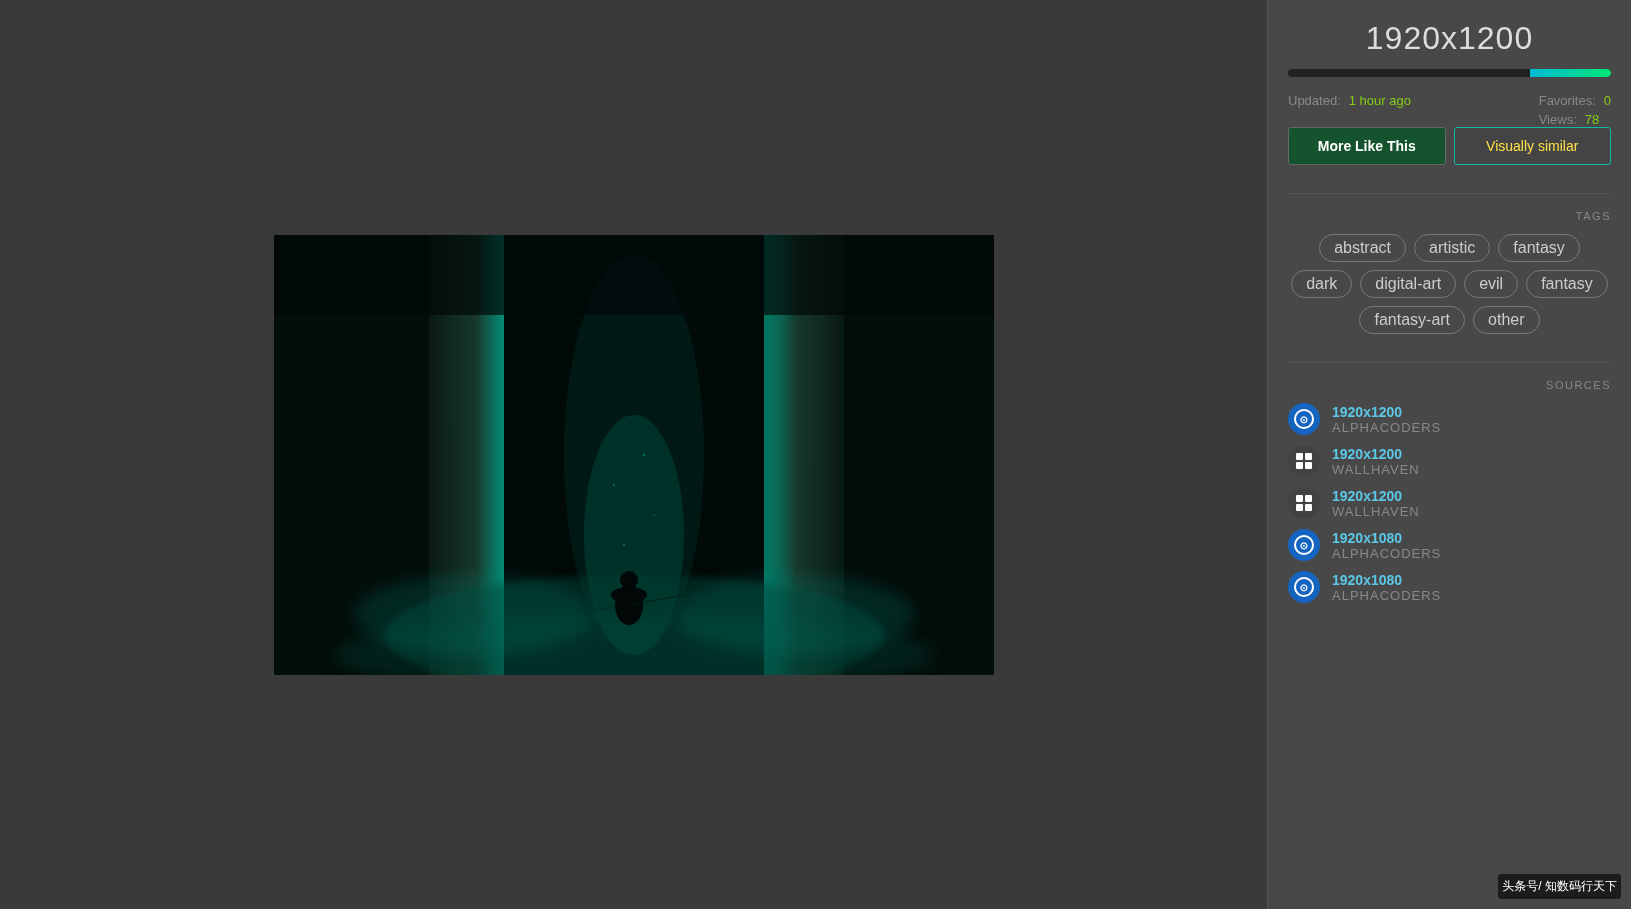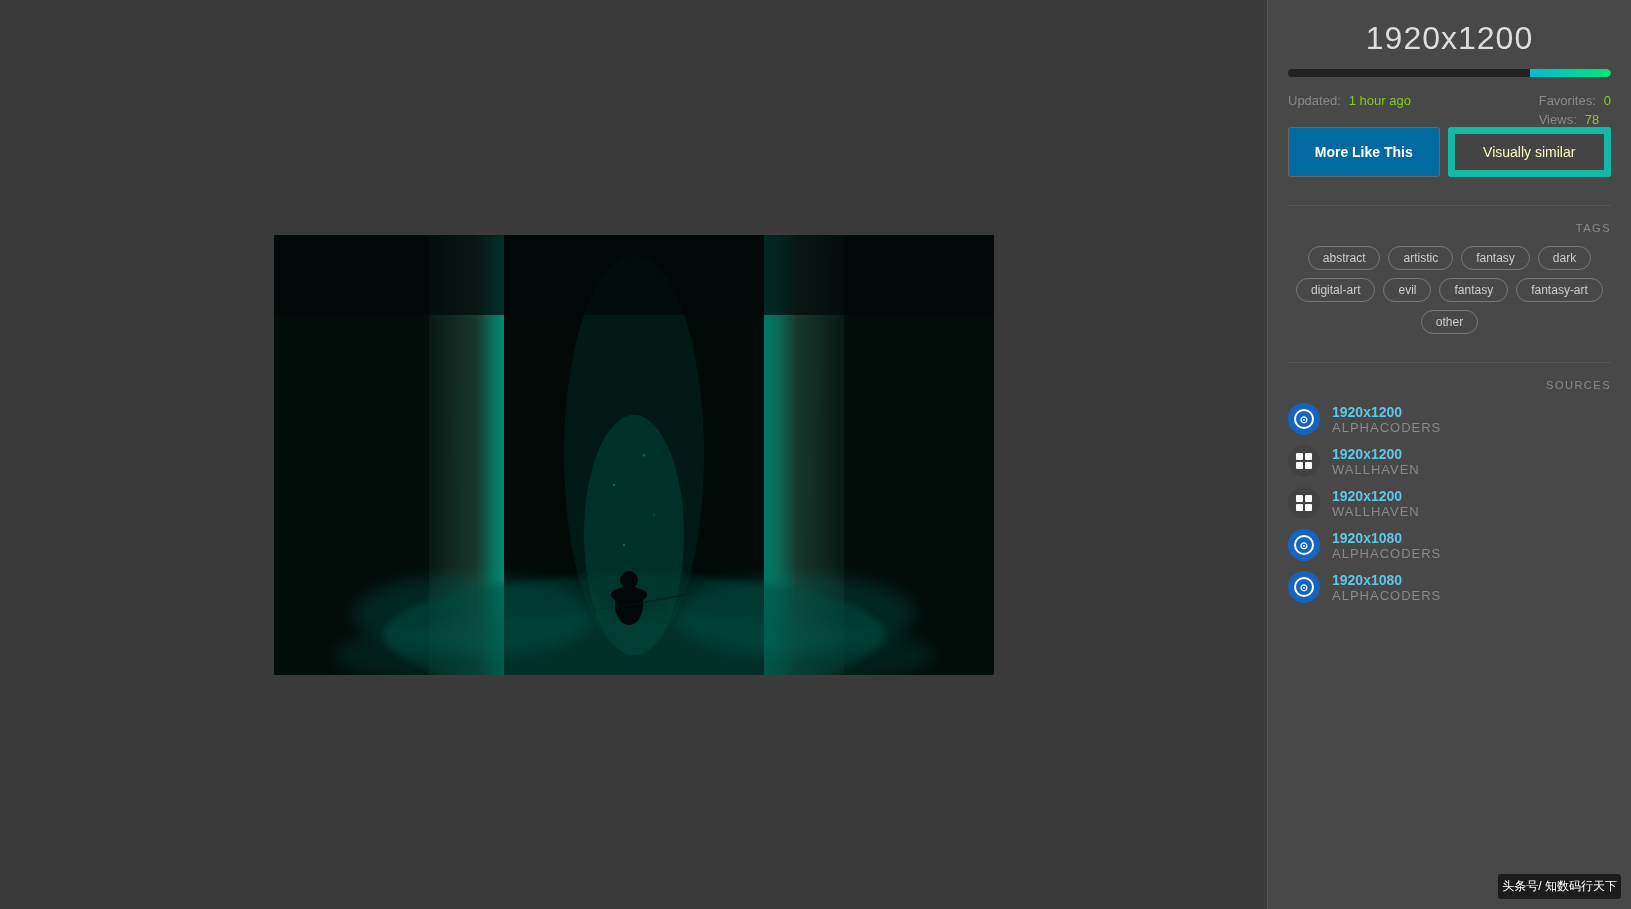--- a/index.html
+++ b/index.html
@@ -110,29 +110,29 @@
       padding: 10px 8px;
       background: #5a5a5a;
       border: 1px solid #666;
       color: #ddd;
       font-size: 14px;
       cursor: pointer;
       border-radius: 3px;
       font-weight: 600;
     }
     .btn-more-like.active {
-      background: #0369a1;
+      background: #14532d;
       color: #fff;
     }
     .btn-visually-similar {
       flex: 1;
       padding: 10px 8px;
       background: #444;
-      border: 7px solid #14b8a6;
-      color: #fef9c3;
+      border: 1px solid #14b8a6;
+      color: #fde047;
       font-size: 14px;
       cursor: pointer;
       border-radius: 3px;
     }
 
     
     .divider {
       width: 100%;
       height: 1px;
       background: #555;
@@ -153,21 +153,21 @@
       display: flex;
       flex-wrap: wrap;
       gap: 8px;
       justify-content: center;
       margin-bottom: 20px;
     }
     .tag {
       padding: 4px 14px;
       border: 1px solid #777;
       border-radius: 20px;
-      font-size: 12px;
+      font-size: 16px;
       color: #ccc;
       cursor: pointer;
       background: transparent;
     }
 
     
     .sources-container {
       display: flex;
       flex-direction: column;
       gap: 10px;

